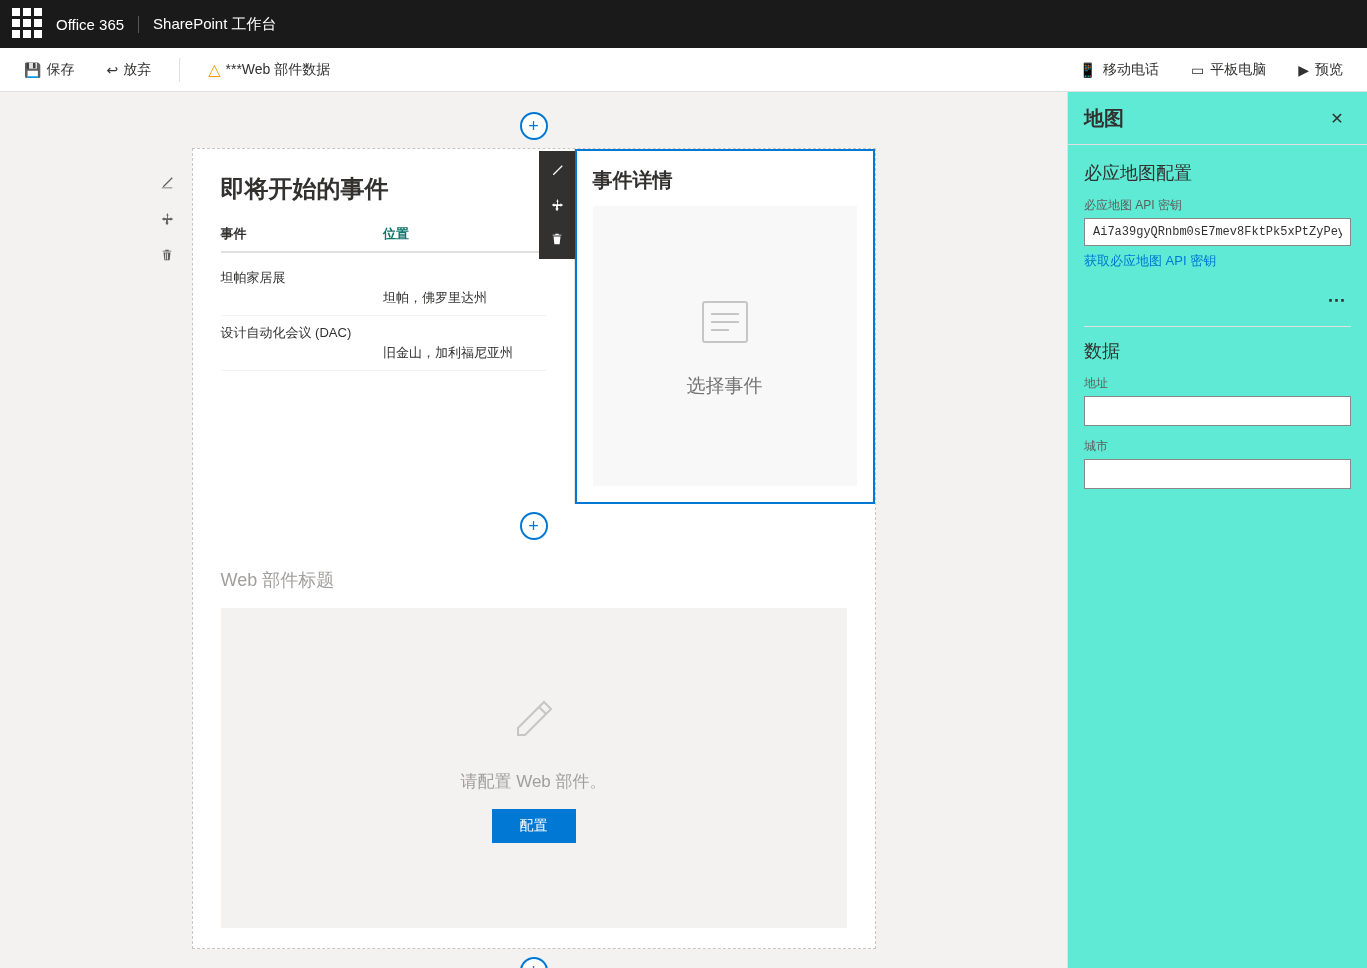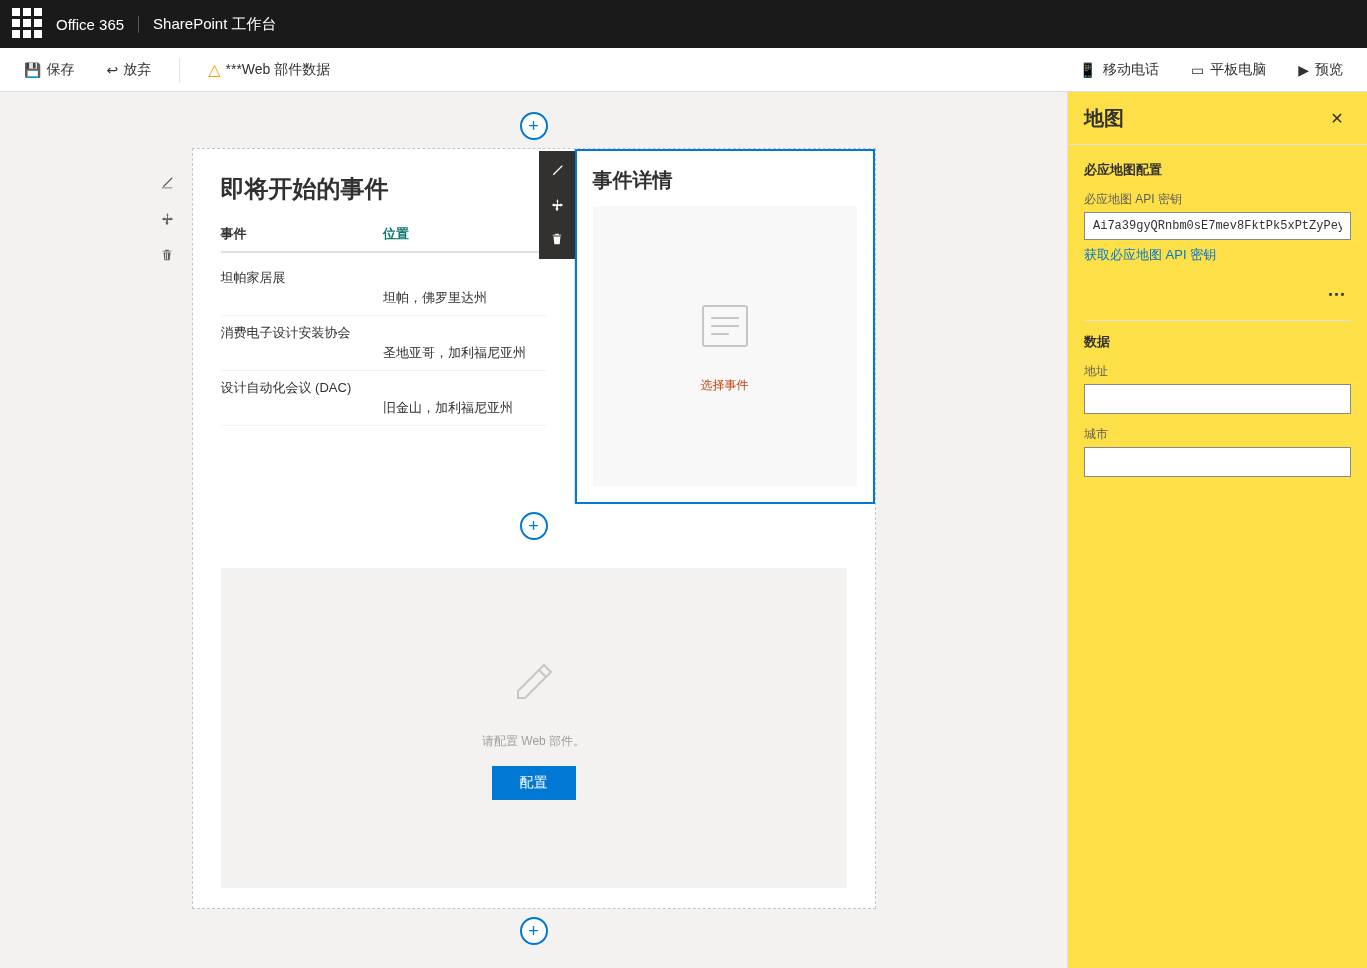--- a/index.html
+++ b/index.html
@@ -179,21 +179,21 @@
       flex-direction: column;
       align-items: center;
       justify-content: center;
       gap: 12px;
       color: #a19f9d;
     }
     .event-detail-icon {
       font-size: 48px; color: #c8c6c4;
     }
     .event-detail-text {
-      font-size: 12px; color: #c2410c;
+      font-size: 19px; color: #737373;
     }
 
     
     .add-row-mid {
       display: flex; align-items: center; justify-content: center;
       width: 100%; padding: 8px 0;
     }
     .add-row-mid-btn {
       width: 28px; height: 28px; border-radius: 50%; border: 2px solid #0078d4;
       background: #fff; color: #0078d4; font-size: 18px; font-weight: 300;
@@ -212,39 +212,39 @@
       display: flex;
       flex-direction: column;
       align-items: center;
       justify-content: center;
       gap: 16px;
     }
     .map-placeholder-icon {
       font-size: 44px; color: #c8c6c4;
     }
     .map-placeholder-text {
-      font-size: 12px; color: #a19f9d;
+      font-size: 17px; color: #a19f9d;
     }
     .map-config-btn {
       background: #0078d4; color: #fff; border: none;
       padding: 8px 28px; font-size: 14px; cursor: pointer;
       font-family: inherit;
     }
 
     .add-row-btn-bottom {
       width: 28px; height: 28px; border-radius: 50%; border: 2px solid #0078d4;
       background: #fff; color: #0078d4; font-size: 18px; font-weight: 300;
       display: flex; align-items: center; justify-content: center;
       cursor: pointer; margin-top: 8px; flex-shrink: 0;
     }
 
     
     .right-panel {
       width: 300px;
-      background: #fde047;
+      background: #5eead4;
       border-left: 1px solid #e0e0e0;
       display: flex;
       flex-direction: column;
     }
     .right-panel-header {
       display: flex; align-items: center; justify-content: space-between;
       padding: 12px 16px; border-bottom: 1px solid #e0e0e0;
     }
     .right-panel-title {
       font-size: 20px; font-weight: 600; color: #323130;
@@ -254,21 +254,21 @@
       color: #323130; cursor: pointer; font-size: 16px;
       display: flex; align-items: center; justify-content: center;
     }
 
     .right-panel-body {
       padding: 16px;
       flex: 1;
       overflow-y: auto;
     }
     .panel-section-title {
-      font-size: 13px; font-weight: 700; color: #323130; margin-bottom: 12px;
+      font-size: 18px; font-weight: 400; color: #323130; margin-bottom: 12px;
     }
     .panel-field-label {
       font-size: 12px; color: #605e5c; margin-bottom: 4px; display: block;
     }
     .panel-text-input {
       width: 100%; border: 1px solid #8a8886; padding: 6px 8px;
       font-size: 14px; color: #323130; font-family: inherit;
       outline: none;
     }
     .panel-api-key-input {
@@ -376,24 +376,20 @@
             <div class="events-table">
               <div class="events-table-header">
                 <span class="events-col-event">事件</span>
                 <span class="events-col-location">位置</span>
               </div>
               <div class="events-row">
                 <span class="events-row-event">坦帕家居展</span>
                 <span class="events-row-location">坦帕，佛罗里达州</span>
               </div>
               <div class="events-row">
-                <span class="events-row-event">消费电子设计安装协会</span>
-                <span class="events-row-location">圣地亚哥，加利福尼亚州</span>
-              </div>
-              <div class="events-row">
                 <span class="events-row-event">设计自动化会议 (DAC)</span>
                 <span class="events-row-location">旧金山，加利福尼亚州</span>
               </div>
             </div>
           </div>
 
           <div class="event-detail-wrapper">
 
             <div class="webpart-toolbar">
               <button class="webpart-toolbar-btn" title="编辑">
@@ -429,20 +425,21 @@
             </div>
           </div>
 
         </div>
 
         <div class="add-row-mid">
           <button class="add-row-mid-btn">+</button>
         </div>
 
         <div class="second-webpart-row">
+          <div style="font-size:18px;color:#a19f9d;margin-bottom:4px;">Web 部件标题</div>
           <div class="map-placeholder">
             <div class="map-placeholder-icon">
               <svg width="50" height="50" viewBox="0 0 50 50" fill="none">
                 <path d="M35 8l7 7L16 41H9v-7L35 8z" stroke="#c8c6c4" stroke-width="2" fill="none"></path>
                 <line x1="30" y1="13" x2="37" y2="20" stroke="#c8c6c4" stroke-width="2"></line>
               </svg>
             </div>
             <span class="map-placeholder-text">请配置 Web 部件。</span>
             <button class="map-config-btn">配置</button>
           </div>

